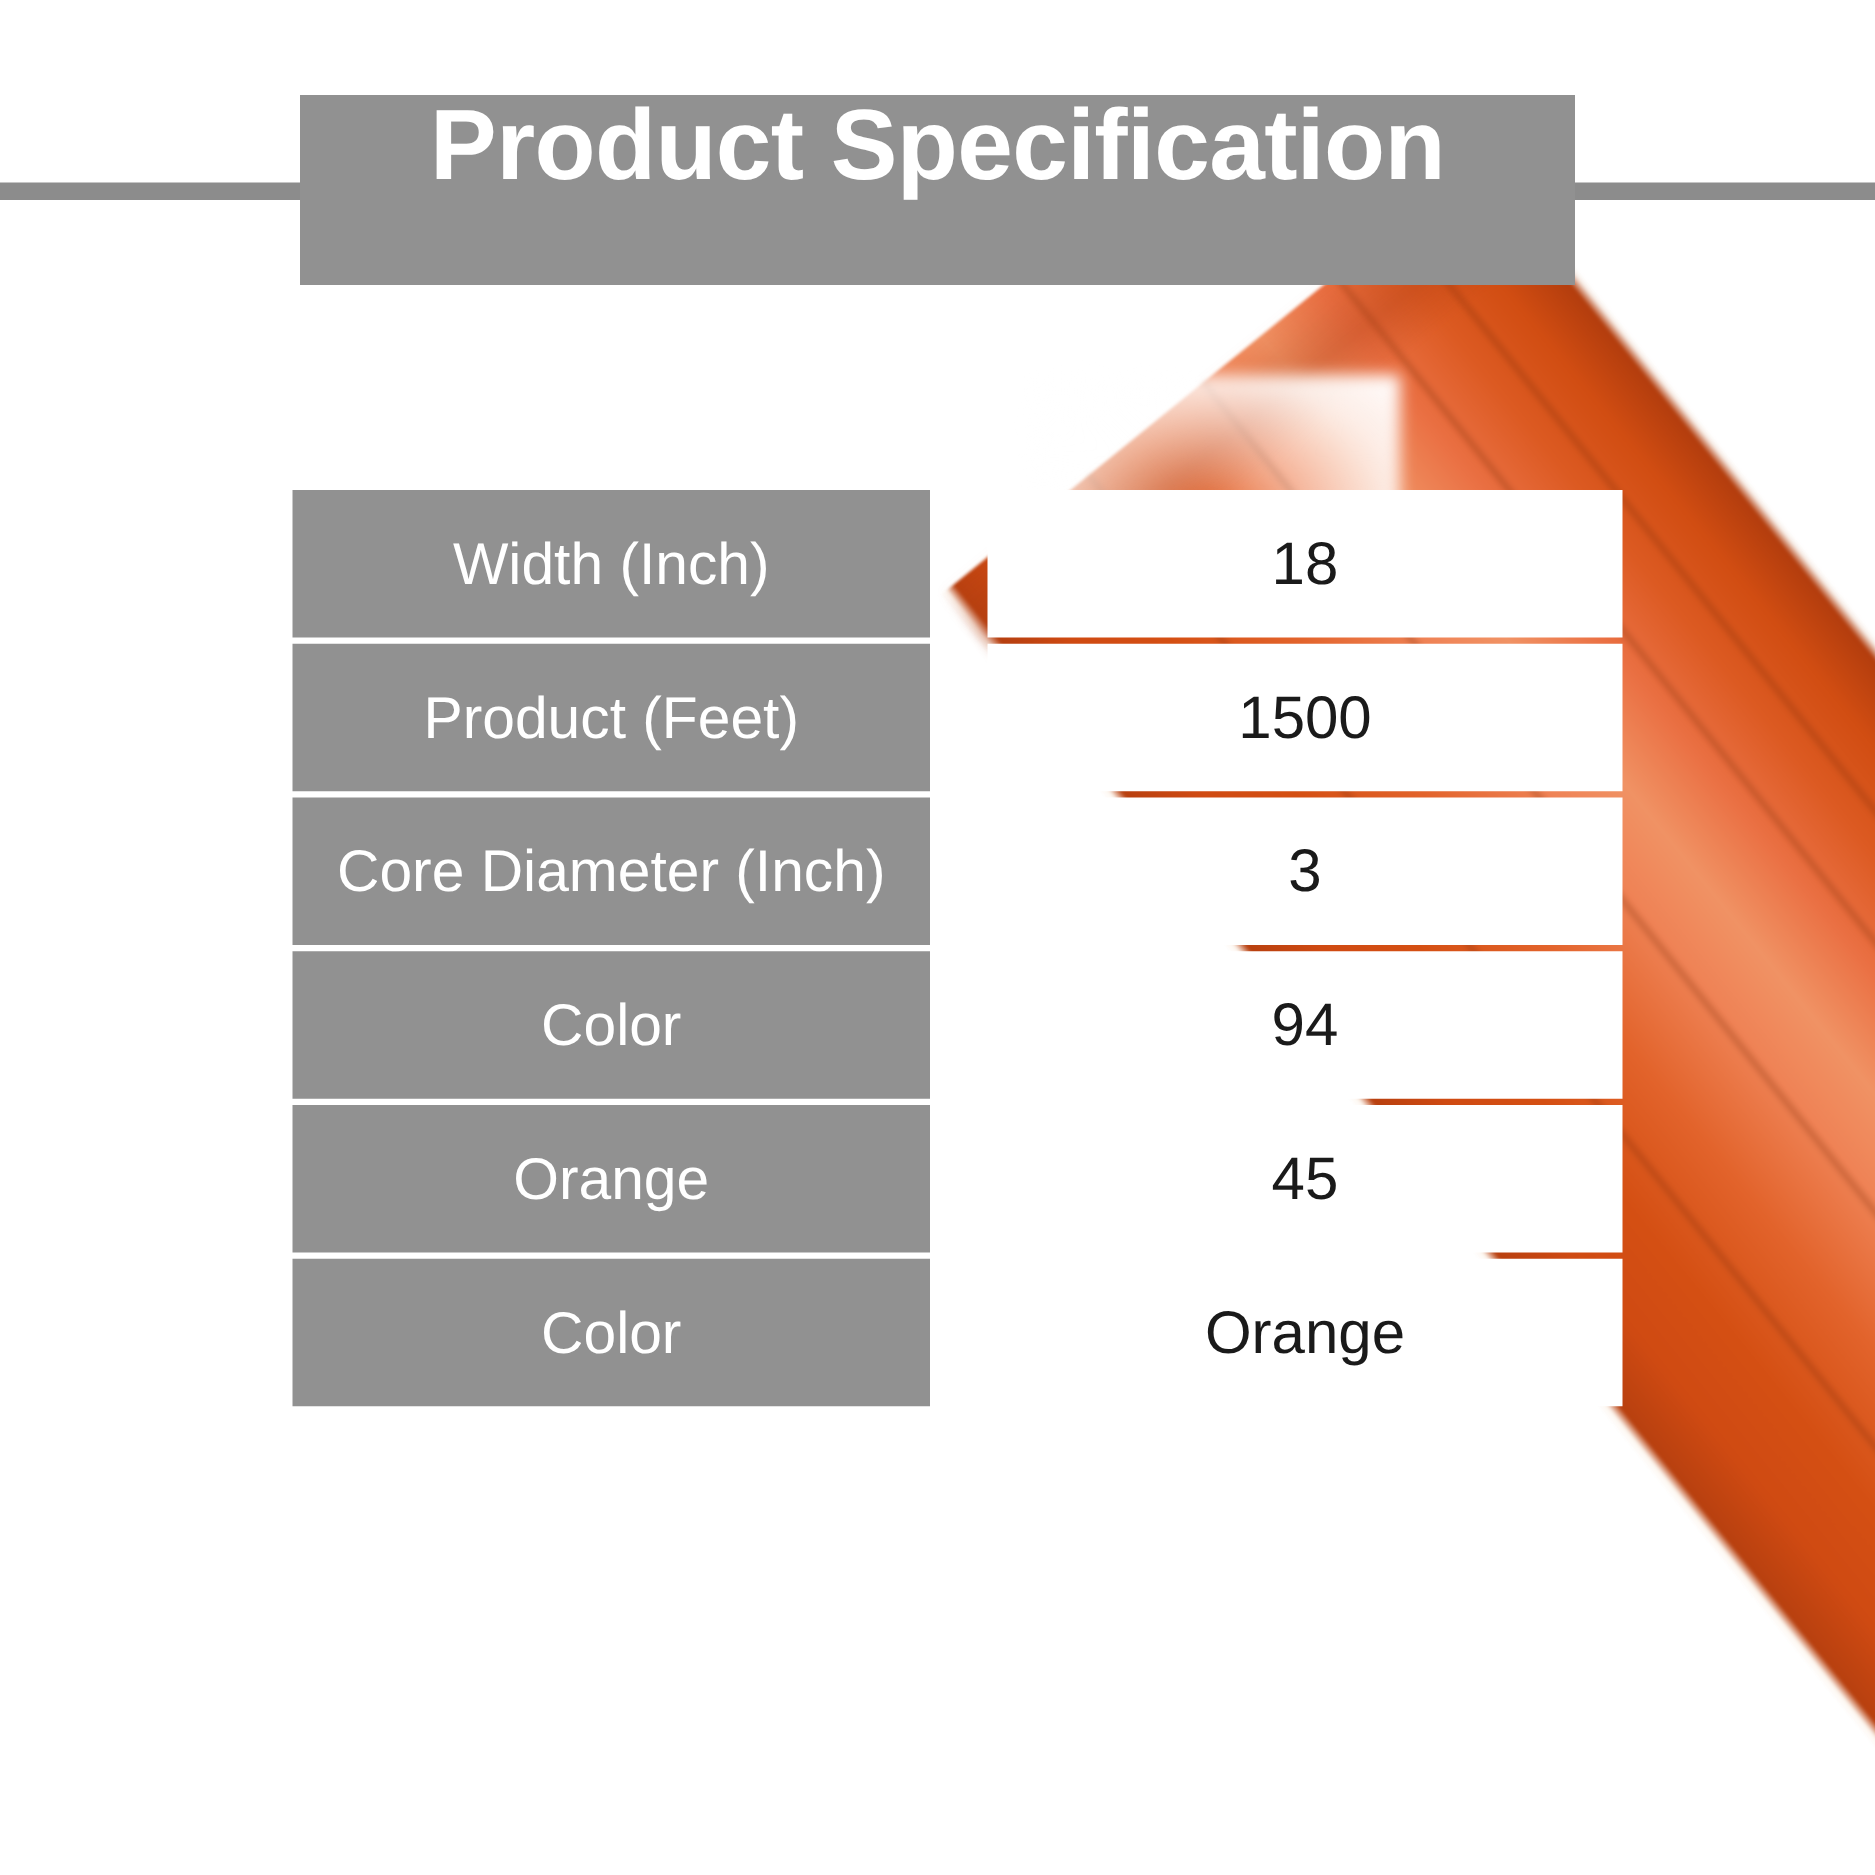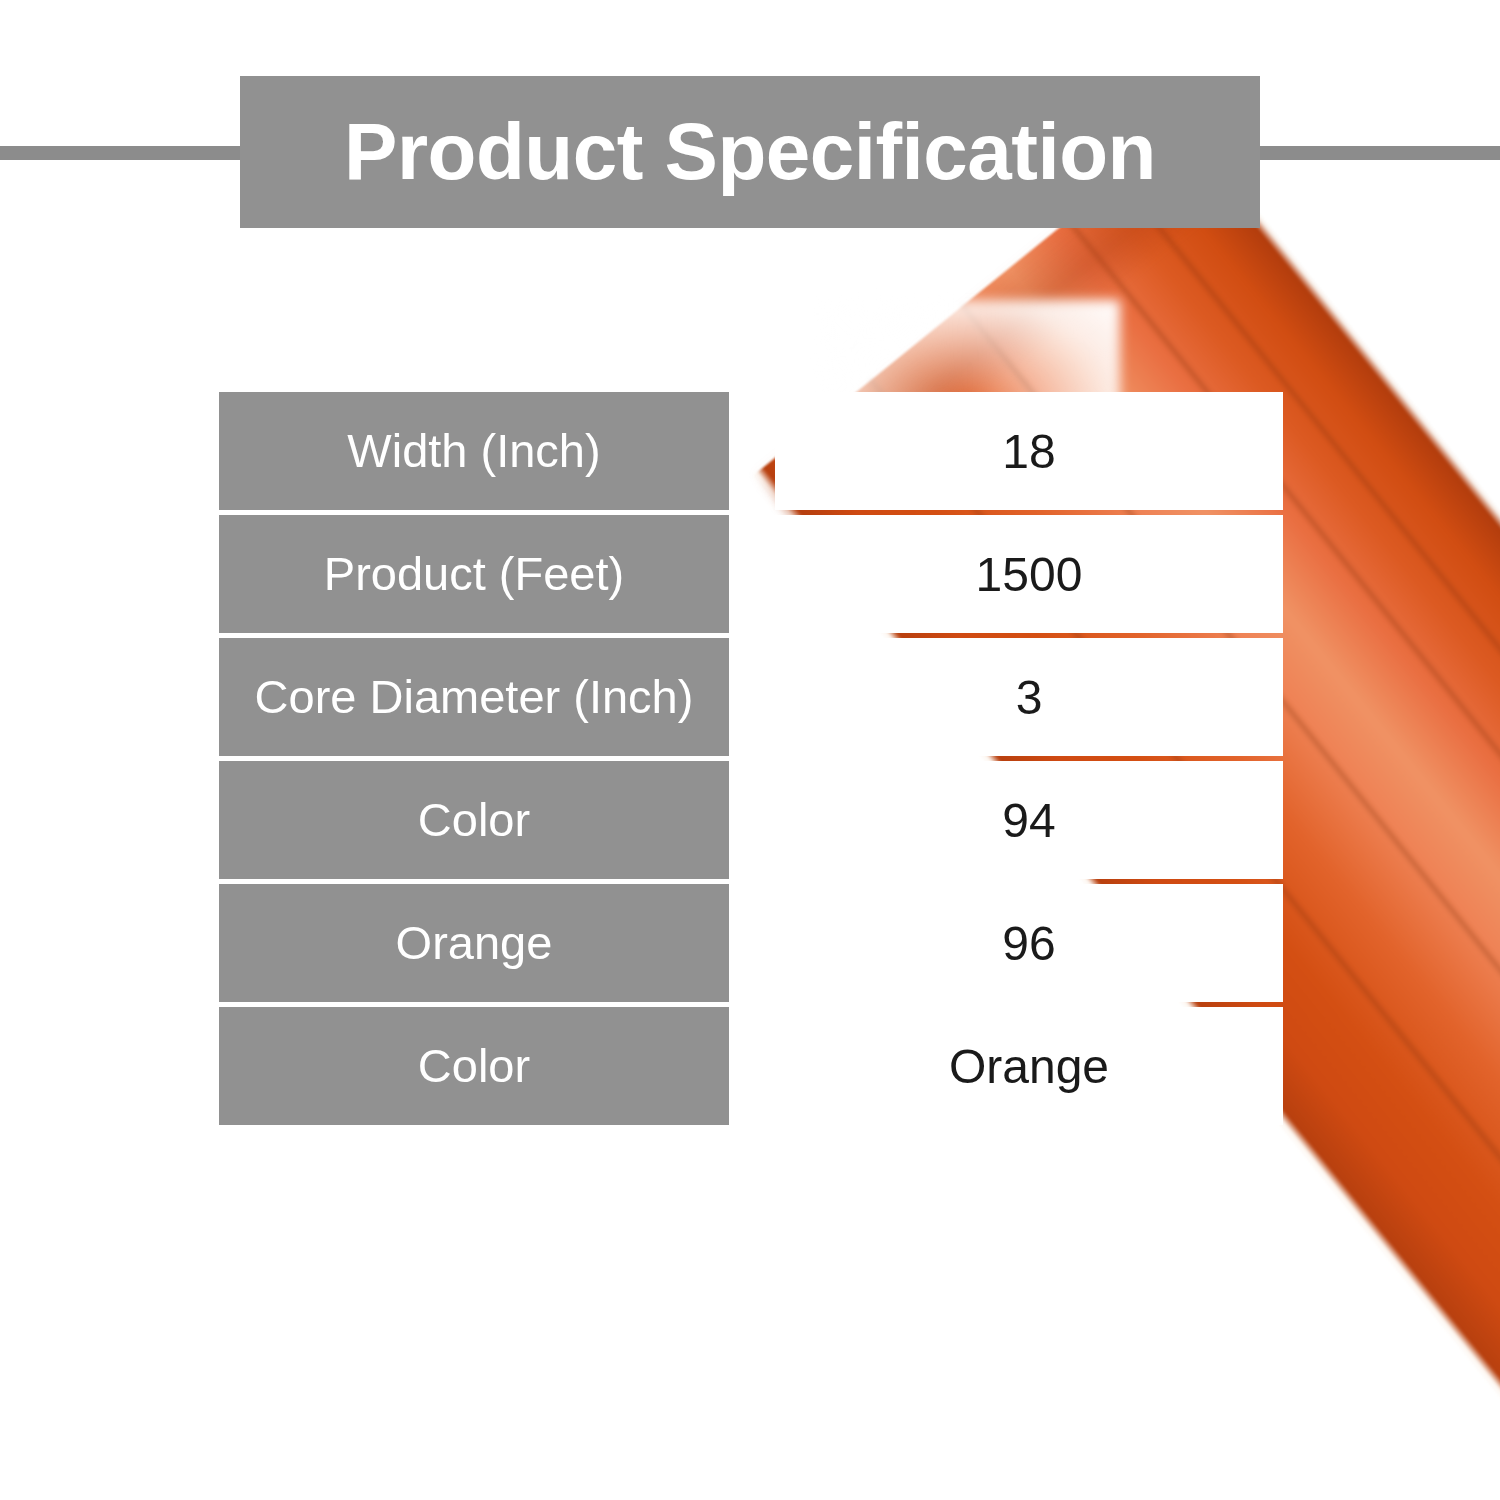--- a/index.html
+++ b/index.html
@@ -114,21 +114,21 @@
   .header-rule.right { left: 1250px; width: 250px; }
 
   .header-banner {
     position: absolute;
     left: 240px;
     top: 76px;
     width: 1020px;
     height: 152px;
     background: #919191;
     display: flex;
-    align-items: center;
+    align-items: flex-start;
     justify-content: center;
   }
   .header-title {
     color: #ffffff;
     font-size: 80px;
     font-weight: 700;
     letter-spacing: -0.5px;
     line-height: 1;
     white-space: nowrap;
   }
@@ -137,20 +137,21 @@
   .spec-table {
     position: absolute;
     left: 0;
     top: 392px;
     width: 1500px;
   }
   .spec-row {
     position: relative;
     height: 98px;
     margin-bottom: 25px;
+    margin-left: 15px;
   }
   .spec-label {
     position: absolute;
     left: 219px;
     top: 0;
     width: 510px;
     height: 118px;
     background: #919191;
     display: flex;
     align-items: center;
@@ -218,21 +219,21 @@
       <div class="spec-value">3</div>
     </div>
 
     <div class="spec-row">
       <div class="spec-label">Color</div>
       <div class="spec-value">94</div>
     </div>
 
     <div class="spec-row">
       <div class="spec-label">Orange</div>
-      <div class="spec-value">96</div>
+      <div class="spec-value">45</div>
     </div>
 
     <div class="spec-row">
       <div class="spec-label">Color</div>
       <div class="spec-value">Orange</div>
     </div>
 
   </div>
 </div>
 

